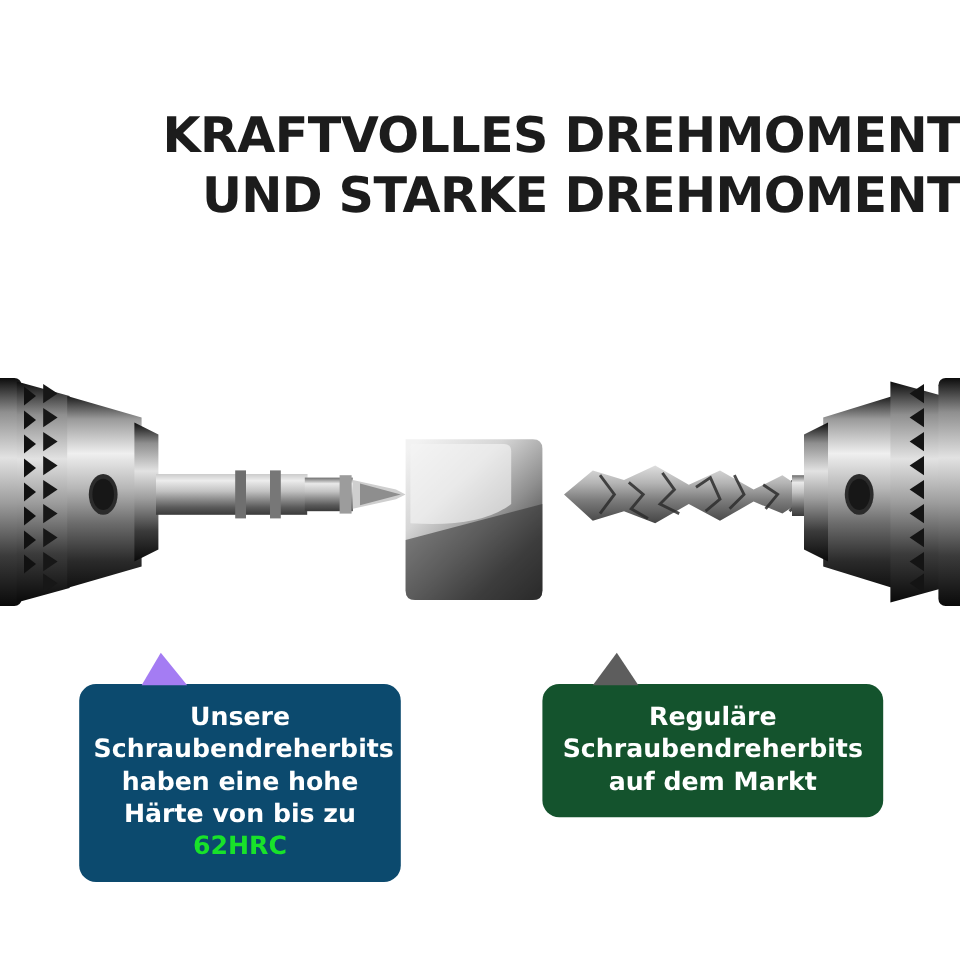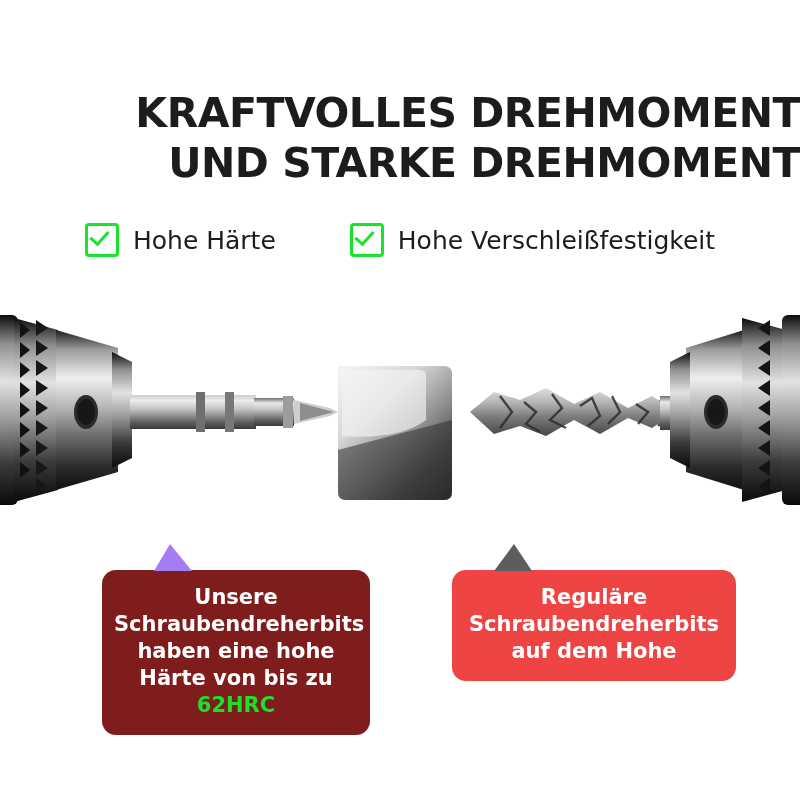--- a/index.html
+++ b/index.html
@@ -96,38 +96,37 @@
     color: #ffffff;
     line-height: 27px;
     font-size: 21px;
     padding: 14px 12px 16px;
     box-sizing: border-box;
   }
   .callout-left {
     left: 66px;
     top: 570px;
     width: 268px;
-    background: #7f1d1d;
-    margin-left: 36px;
+    background: #0c4a6e;
   }
   .callout-left .tail {
     position: absolute;
     top: -26px;
     left: 52px;
     width: 0;
     height: 0;
     border-left: 16px solid transparent;
     border-right: 22px solid transparent;
     border-bottom: 27px solid #a47cf3;
   }
   .callout-right {
     left: 452px;
     top: 570px;
     width: 284px;
-    background: #ef4444;
+    background: #14532d;
   }
   .callout-right .tail {
     position: absolute;
     top: -26px;
     left: 42px;
     width: 0;
     height: 0;
     border-left: 20px solid transparent;
     border-right: 18px solid transparent;
     border-bottom: 27px solid #5d5d5d;
@@ -141,30 +140,20 @@
 </head>
 <body>
 
 <div class="page">
 
   <div class="headline">
     <span>KRAFTVOLLES DREHMOMENT</span>
     <span class="line2">UND STARKE DREHMOMENT</span>
   </div>
 
-  <div class="features">
-    <div class="feature">
-      <span class="check-box"></span>
-      <span class="feature-label">Hohe Härte</span>
-    </div>
-    <div class="feature">
-      <span class="check-box"></span>
-      <span class="feature-label">Hohe Verschleißfestigkeit</span>
-    </div>
-  </div>
 
   <div class="photo">
     <svg width="800" height="230" viewBox="0 0 800 230">
       <defs>
         <linearGradient id="chuckBody" x1="0" y1="0" x2="0" y2="1">
           <stop offset="0%" stop-color="#1b1b1b"></stop>
           <stop offset="12%" stop-color="#9a9a9a"></stop>
           <stop offset="30%" stop-color="#efefef"></stop>
           <stop offset="48%" stop-color="#b7b7b7"></stop>
           <stop offset="66%" stop-color="#6d6d6d"></stop>
@@ -291,16 +280,16 @@
     <div>Schraubendreherbits</div>
     <div>haben eine hohe</div>
     <div>Härte von bis zu</div>
     <span class="hrc">62HRC</span>
   </div>
 
   <div class="callout callout-right">
     <span class="tail"></span>
     <div>Reguläre</div>
     <div>Schraubendreherbits</div>
-    <div>auf dem Hohe</div>
+    <div>auf dem Markt</div>
   </div>
 
 </div>
 
 </body></html>

